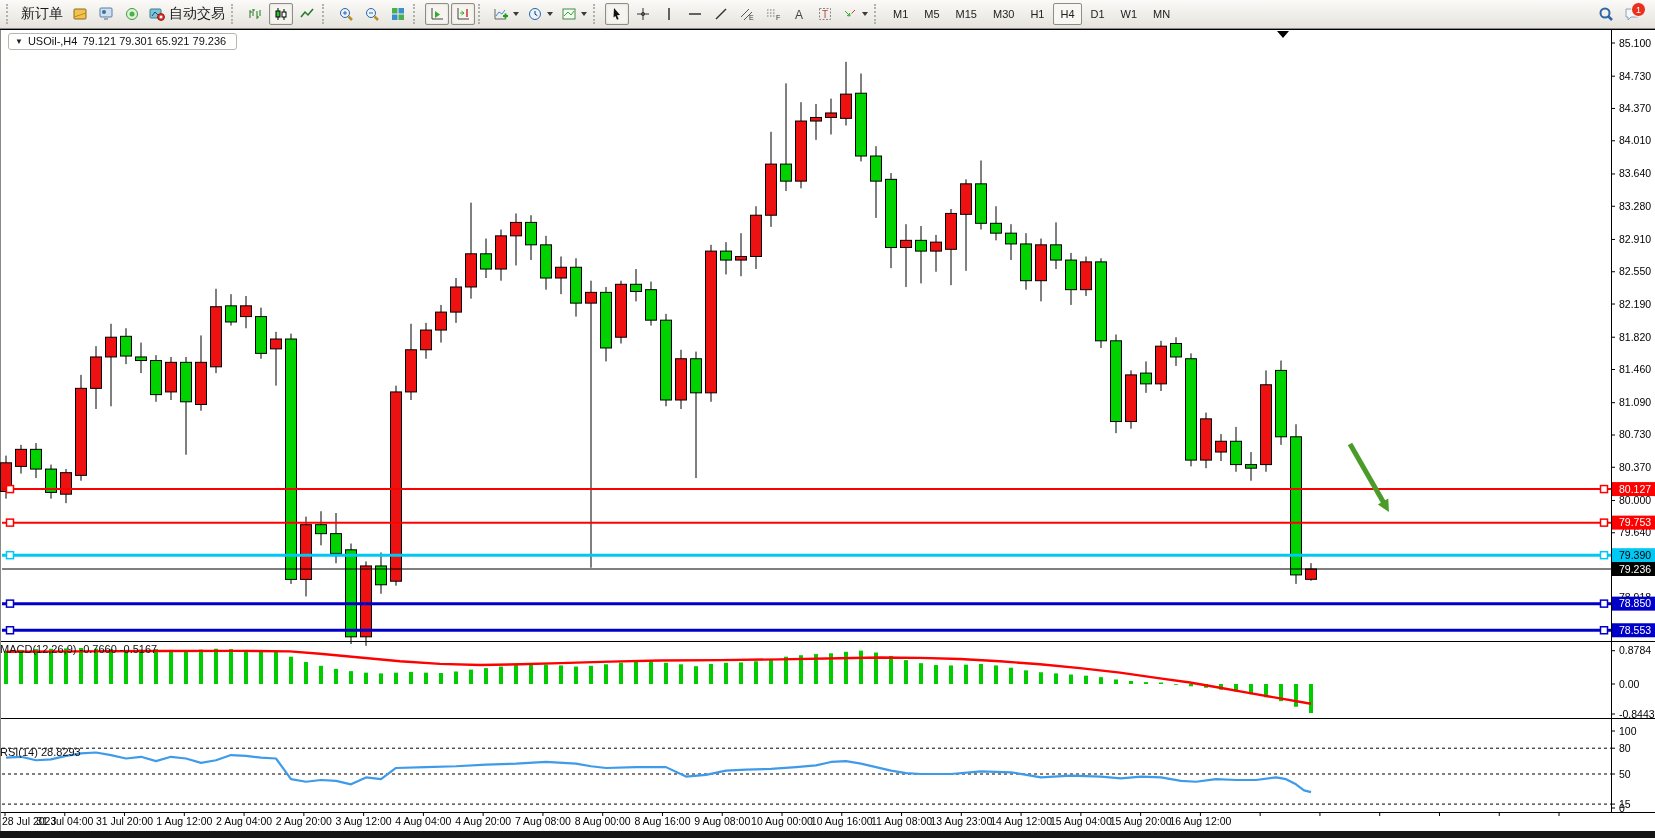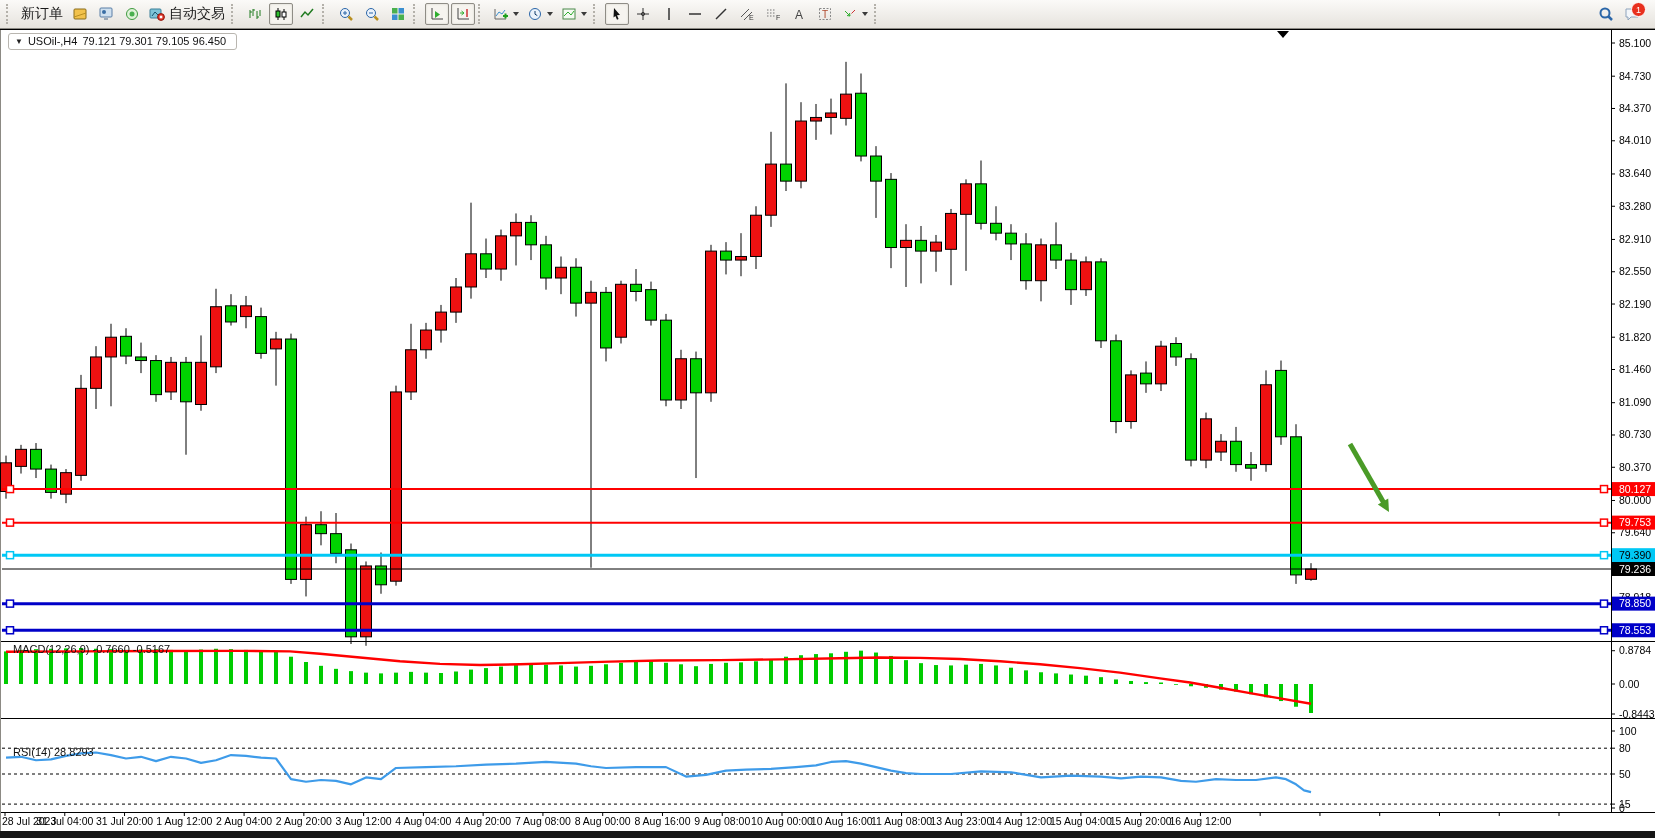--- a/index.html
+++ b/index.html
@@ -22,21 +22,21 @@
   .tf-btn.sel{background:#f8f7f3;border:1px solid #8f8d86;}
   #tb-right{margin-left:auto;display:flex;align-items:center;padding-right:10px;}
   .badge{position:absolute;top:-4px;right:-6px;background:#e8301e;color:#fff;border-radius:50%;
     width:13px;height:13px;font-size:9px;display:flex;align-items:center;justify-content:center;border:1px solid #fff;}
   .iconwrap{position:relative;display:inline-flex;}
   
   #chart-svg{position:absolute;left:0;top:0;}
   #symbol-title{position:absolute;left:8px;top:33px;font-size:11px;color:#111;
     border:1px solid #b9b6b0;border-radius:3px;padding:1px 10px 2px 6px;background:#fff;z-index:3;display:flex;align-items:center;gap:5px;}
   #symbol-title .dd{font-size:8px;color:#222;}
-  .pane-label{position:absolute;left:13px;font-size:11px;color:#111;z-index:3;}
+  .pane-label{position:absolute;left:0;font-size:11px;color:#111;z-index:3;}
   #macd-label{top:643px;}
   #rsi-label{top:721px;margin-top:25px;}
   text{font-family:"Liberation Sans",sans-serif;}
 </style>
 </head>
 <body>
 
 <div id="app">
   <div id="toolbar">
       <span class="grip"></span>
@@ -214,20 +214,31 @@
         </div>
         <div class="tb-btn">
           <svg width="16" height="16" viewBox="0 0 16 16">
             <path d="M3 5 l5 5 M8 10 l-0.5 -3 M8 10 l-3 -0.5" stroke="#2fae2f" fill="none"></path>
             <path d="M13 4 l-3.5 3.5" stroke="#c33" fill="none"></path>
           </svg>
           <span class="caret"></span>
         </div>
       </div>
       <span class="grip"></span>
+      <div class="tb-group">
+        <div class="tf-btn">M1</div>
+        <div class="tf-btn">M5</div>
+        <div class="tf-btn">M15</div>
+        <div class="tf-btn">M30</div>
+        <div class="tf-btn">H1</div>
+        <div class="tf-btn sel">H4</div>
+        <div class="tf-btn">D1</div>
+        <div class="tf-btn">W1</div>
+        <div class="tf-btn">MN</div>
+      </div>
       <div id="tb-right">
         <div class="tb-btn">
           <span class="iconwrap">
             <svg width="16" height="16" viewBox="0 0 16 16">
               <circle cx="7" cy="7" r="4.5" fill="none" stroke="#2b66a8" stroke-width="2"></circle>
               <path d="M10.5 10.5 L14 14" stroke="#2b66a8" stroke-width="2.5"></path>
             </svg>
           </span>
         </div>
         <div class="tb-btn">
@@ -658,21 +669,21 @@
       <rect x="1600.5" y="626.7658999999998" width="7" height="7" fill="#fff" stroke="#0000c8" stroke-width="1.5"></rect>
       <rect x="1612" y="623.2658999999998" width="43" height="14" fill="#0000c8"></rect>
       <text x="1619" y="633.7658999999998" font-size="10.5" fill="#ffffff">78.553</text>
       <polygon points="1277,31 1289,31 1283,38" fill="#000"></polygon>
       <line x1="1350" y1="444" x2="1384.0248788198967" y2="503.3254297372557" stroke="#4a9b27" stroke-width="5"></line>
       <polygon points="1389,512 1377.8251124262295,504.57558839276885 1388.2345967415224,498.6054429766449" fill="#4a9b27"></polygon>
     </svg>
   <div id="symbol-title">
     <span class="dd">▼</span>
     <span>USOil-,H4</span>
-    <span>79.121 79.301 79.105 96.450</span>
+    <span>79.121 79.301 65.921 79.236</span>
   </div>
   <div class="pane-label" id="macd-label">
     <span>MACD(12,26,9)</span>&nbsp;<span>-0.7660 -0.5167</span>
   </div>
   <div class="pane-label" id="rsi-label">
     <span>RSI(14)</span>&nbsp;<span>28.8293</span>
   </div>
 </div>
 
 </body></html>

